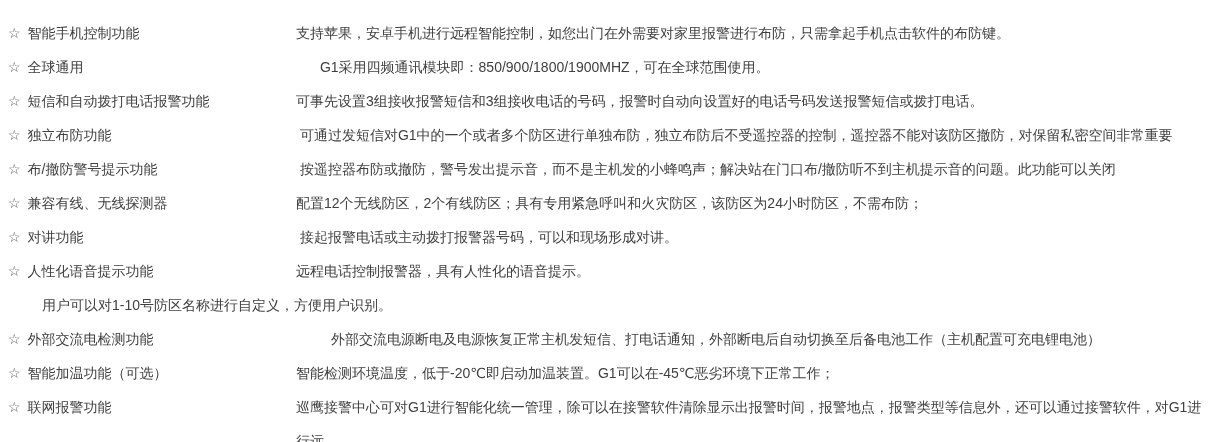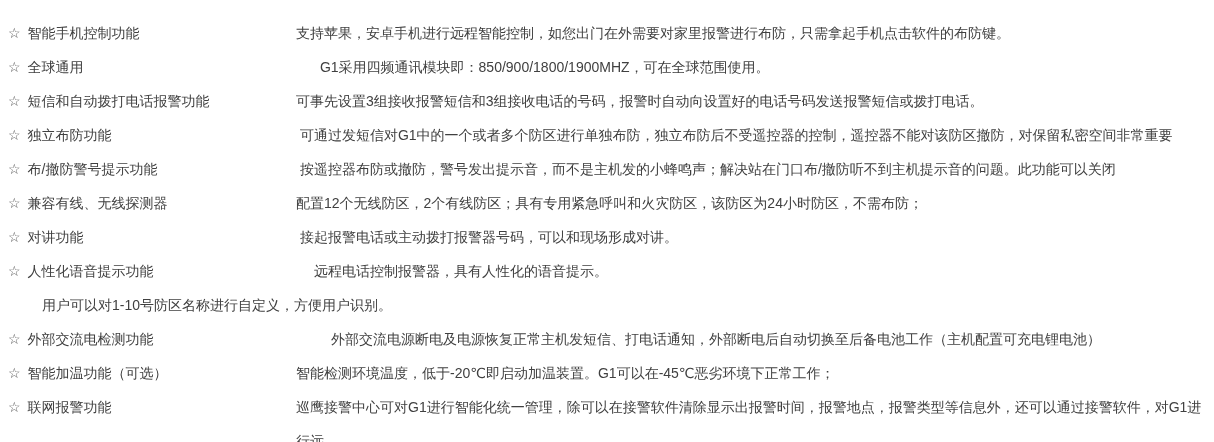--- a/index.html
+++ b/index.html
@@ -91,21 +91,21 @@
     <div class="feature-desc">配置12个无线防区，2个有线防区；具有专用紧急呼叫和火灾防区，该防区为24小时防区，不需布防；</div>
   </div>
 
   <div class="feature-row" style="color: rgb(64, 64, 64);">
     <div class="feature-label">
       <span class="star" style="color: rgb(89, 89, 89);">☆</span><span>对讲功能</span>
     </div>
     <div class="feature-desc"> 接起报警电话或主动拨打报警器号码，可以和现场形成对讲。</div>
   </div>
 
-  <div class="feature-row" style="color: rgb(64, 64, 64); gap: 18px;">
+  <div class="feature-row" style="color: rgb(64, 64, 64);">
     <div class="feature-label">
       <span class="star" style="color: rgb(89, 89, 89);">☆</span><span>人性化语音提示功能</span>
     </div>
     <div class="feature-desc">远程电话控制报警器，具有人性化的语音提示。</div>
   </div>
 
   <div class="feature-row" style="color: rgb(64, 64, 64);">
     <div class="feature-desc">用户可以对1-10号防区名称进行自定义，方便用户识别。</div>
   </div>
 

